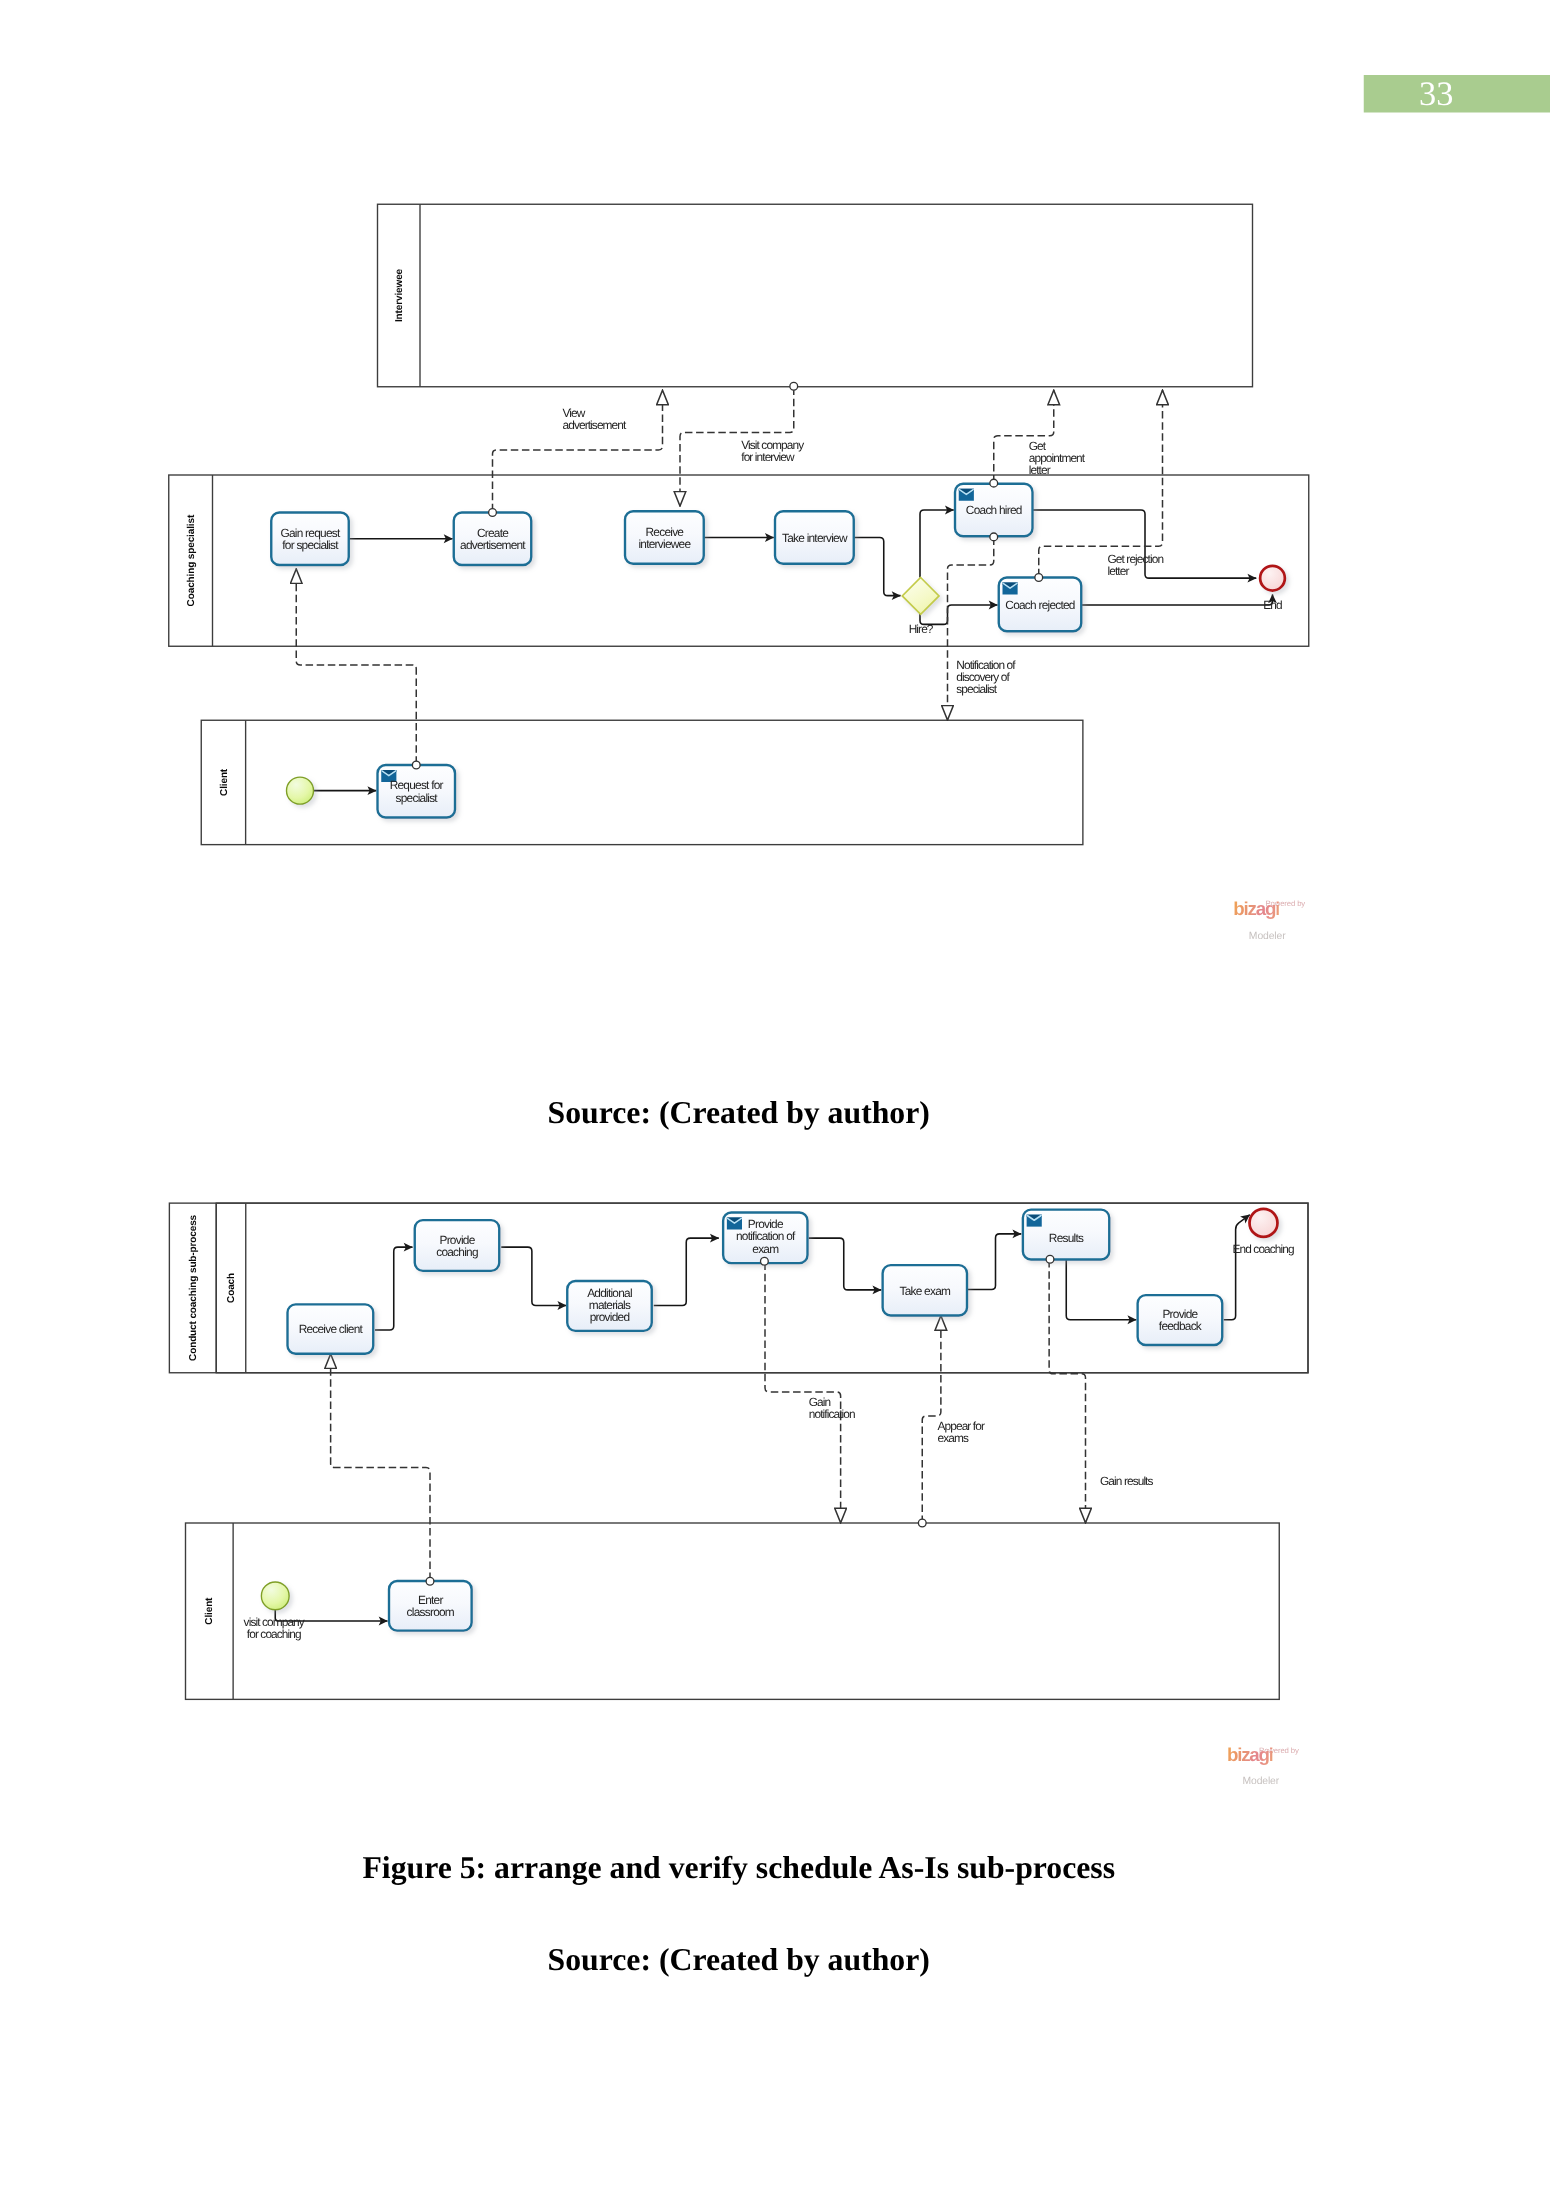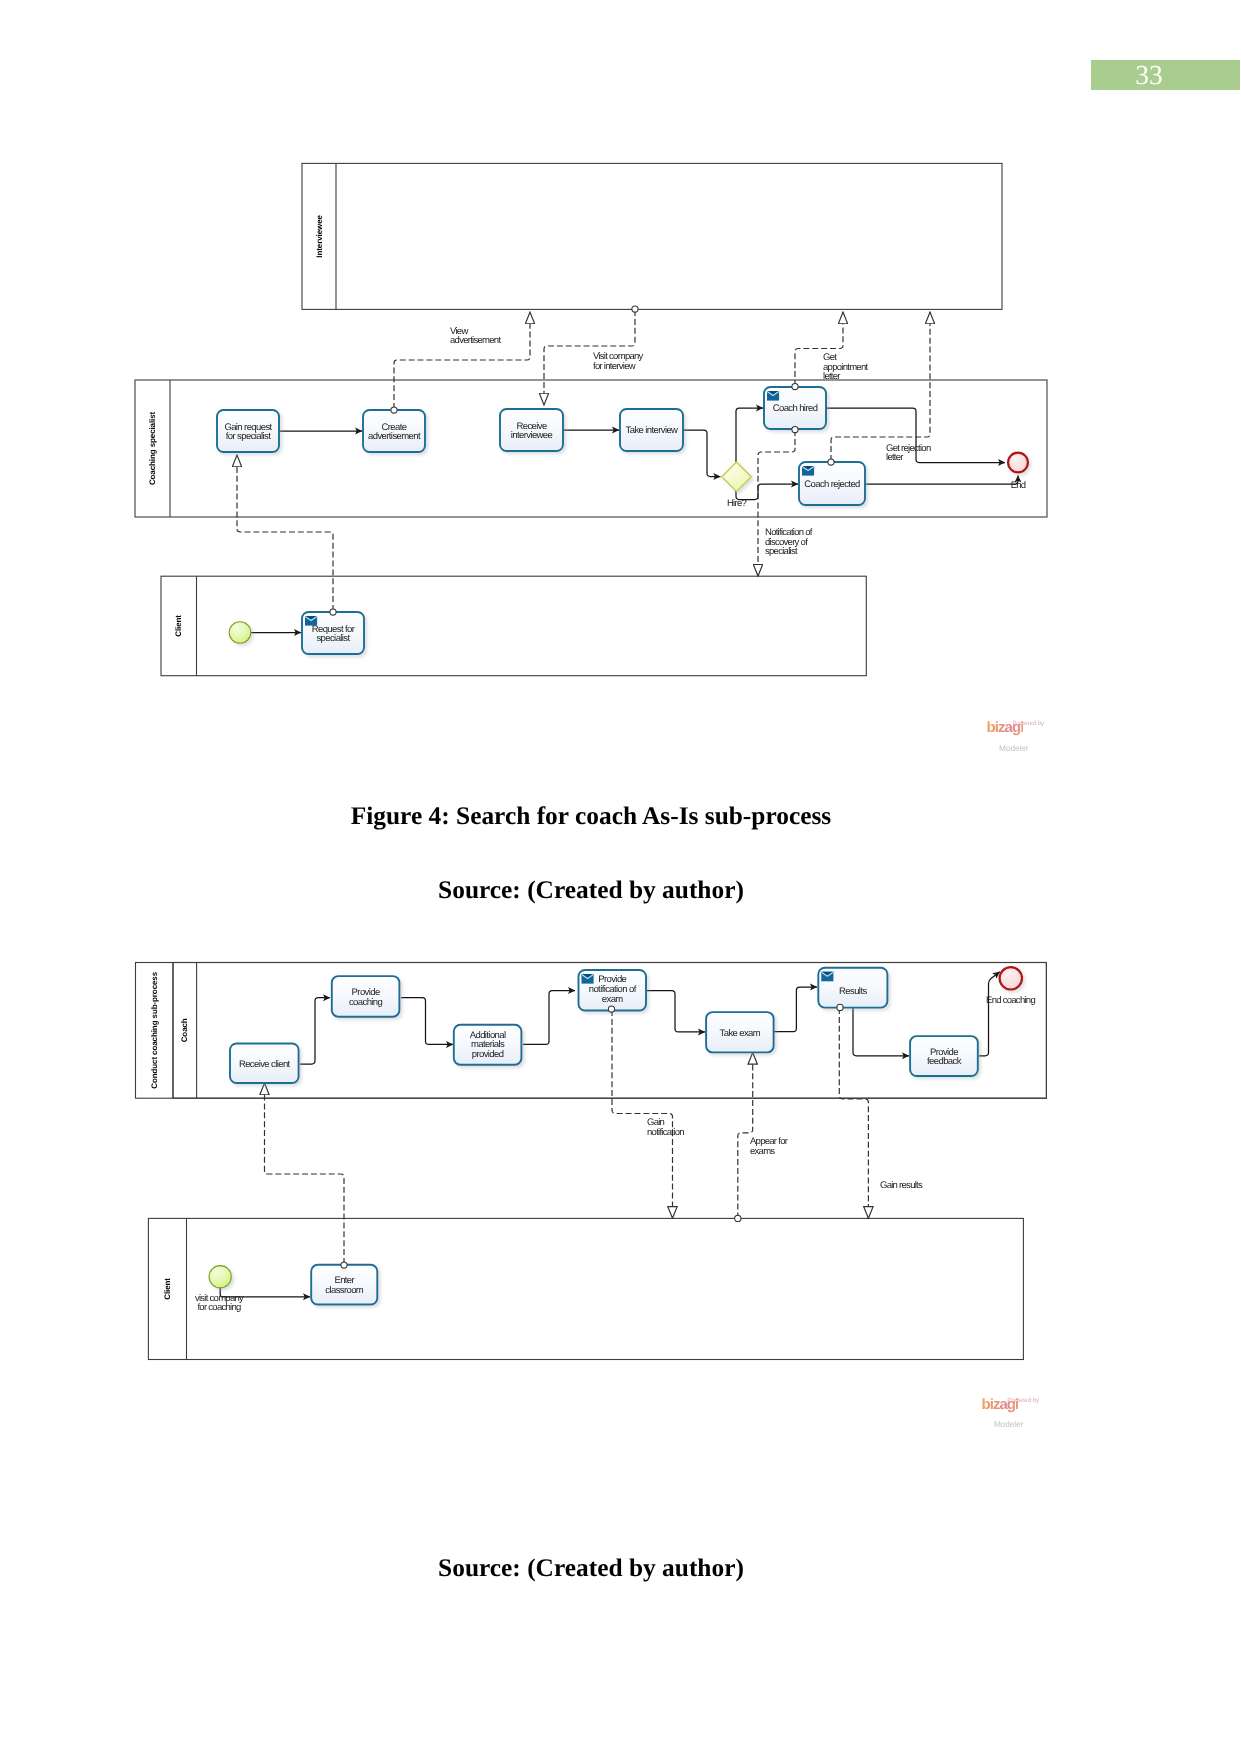--- a/index.html
+++ b/index.html
@@ -168,21 +168,20 @@
         <text x="765" y="535" class="mflbl"><tspan x="765" dy="0">Notification of</tspan><tspan x="765" dy="9.6">discovery of</tspan><tspan x="765" dy="9.6">specialist</tspan></text>
       </g>
   </svg>
 
   <div class="bizagi" style="left:986.6px;top:713px;width:60px;height:40px;">
     <span class="bz-powered" style="left:25.8px;top:7.3px;">Powered by</span>
     <span class="bz-brand" style="left:0px;top:6px;">bizagi</span>
     <span class="bz-product" style="left:0.5px;top:29.8px;">Modeler</span>
   </div>
 
-  <div class="caption" style="top:802px;">Figure 4: Search for coach As-Is sub-process</div>
   <div class="caption" style="top:876px;">Source: (Created by author)</div>
   <svg class="diagram" id="fig5" width="1241" height="470" viewBox="0 950 1241 470" style="left:0;top:950px;">
     <g id="fig5-lanes">
         <g>
           <rect x="135.5" y="962.5" width="910.9" height="135.7" fill="none" stroke="#3d3d3d" stroke-width="1.1"></rect>
           <line x1="173" y1="962.5" x2="173" y2="1098.2" stroke="#3d3d3d" stroke-width="1.1"></line>
           <text x="0" y="0" class="lanelbl" transform="translate(154.25,1030.35) rotate(-90)" text-anchor="middle" dominant-baseline="central">Conduct coaching sub-process</text>
         </g>
         <g>
           <rect x="173" y="962.5" width="873.4" height="135.7" fill="none" stroke="#3d3d3d" stroke-width="1.1"></rect>
@@ -271,14 +270,15 @@
         <text x="219" y="1300.7" class="mflbl" text-anchor="middle"><tspan x="219" dy="0">visit company</tspan><tspan x="219" dy="9.6">for coaching</tspan></text>
       </g>
   </svg>
 
   <div class="bizagi" style="left:981.5px;top:1389.5px;width:60px;height:40px;">
     <span class="bz-powered" style="left:25.8px;top:7.3px;">Powered by</span>
     <span class="bz-brand" style="left:0px;top:6px;">bizagi</span>
     <span class="bz-product" style="left:0.5px;top:29.8px;">Modeler</span>
   </div>
 
+  <div class="caption" style="top:1480px;">Figure 5: arrange and verify schedule As-Is sub-process</div>
   <div class="caption" style="top:1554px;">Source: (Created by author)</div>
 </div>
 
 </body></html>

